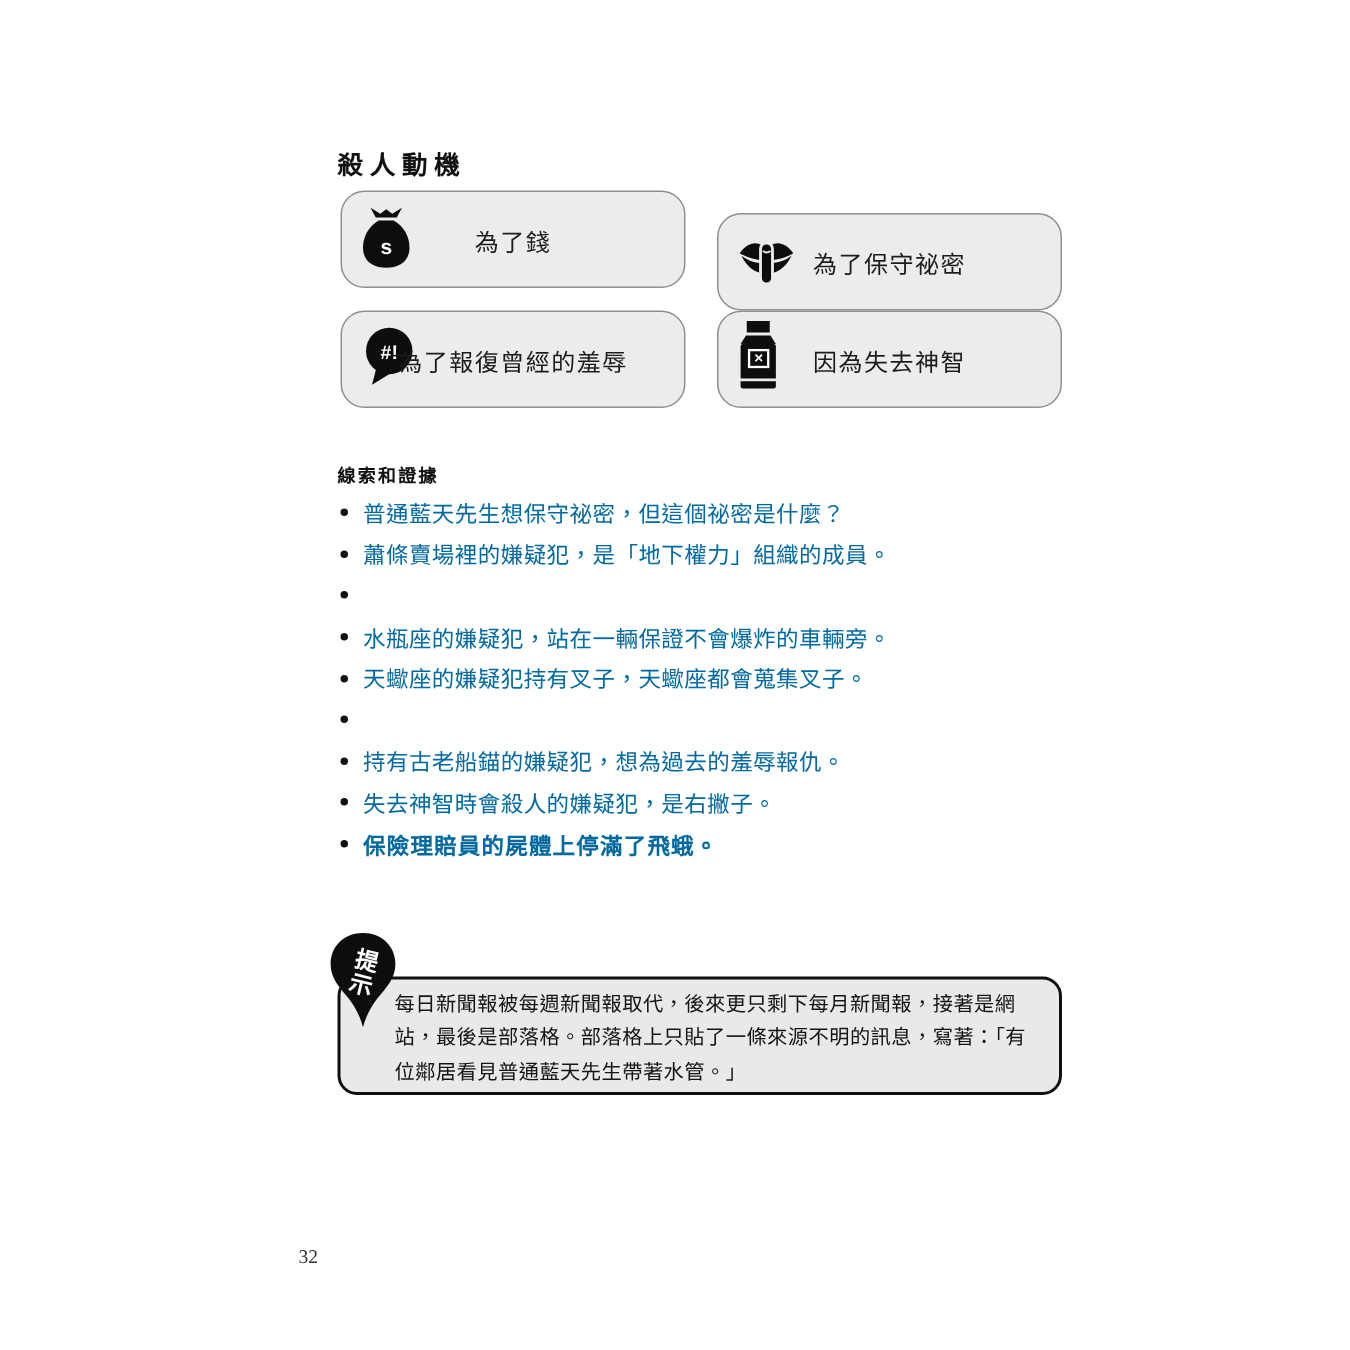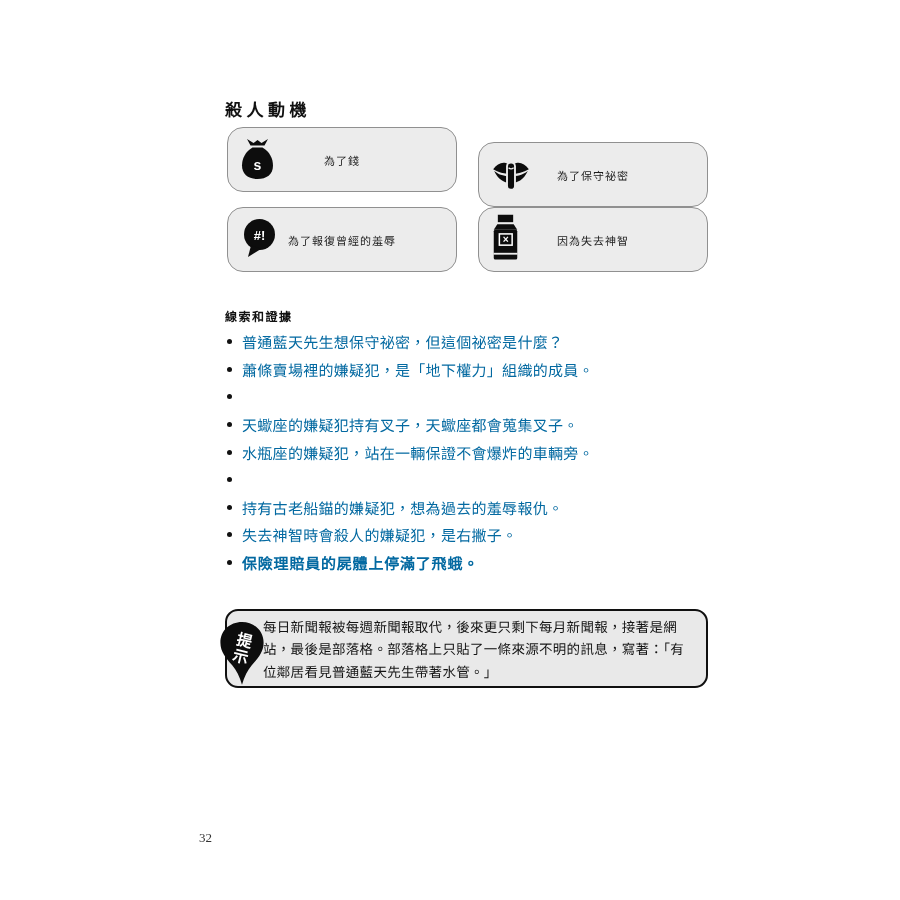--- a/index.html
+++ b/index.html
@@ -9,35 +9,35 @@
   .section-heading{position:absolute;font-family:"Liberation Sans","DejaVu Sans",sans-serif;
         font-weight:bold;color:#111;}
   #motives-heading{left:205px;top:96px;font-size:17px;letter-spacing:4.5px;}
   #clues-heading{left:205px;top:307px;font-size:12px;letter-spacing:1.5px;}
 
   .motive-box{position:absolute;width:230px;height:65px;background:#ececec;
         border:1px solid #909090;border-radius:16px;box-sizing:border-box;}
   .motive-box .motive-icon{position:absolute;left:11px;top:50%;transform:translateY(-50%);}
   .motive-box .motive-label{position:absolute;left:0;top:0;width:100%;height:100%;
         display:flex;align-items:center;justify-content:center;
-        font-size:11px;letter-spacing:1px;color:#1c1c1c;}
+        font-size:16px;letter-spacing:1px;color:#1c1c1c;}
   #motive-box-0{left:207px;top:127px;}
   #motive-box-1{left:458px;top:142px;font-family:Liberation Serif, serif;}
   #motive-box-2{left:207px;top:207px;}
   #motive-box-3{left:458px;top:207px;}
 
   .clue-list{position:absolute;left:205px;top:328px;width:495px;margin:0;padding:0;list-style:none;}
   .clue-list li{display:flex;align-items:center;height:27.6px;font-size:15px;
         letter-spacing:0.3px;color:#0369a1;}
   .clue-list li .dot{width:5px;height:5px;border-radius:50%;background:#111;
         margin:0 10px 0 2px;flex:none;}
   .clue-list li.bold{font-weight:bold;font-family:Liberation Sans, sans-serif;
         letter-spacing:0.8px;}
 
-  .hint-box{position:absolute;left:205px;top:609px;width:483px;height:79px;
+  .hint-box{position:absolute;left:205px;top:651px;width:483px;height:79px;
         background:#e9e9e9;border:2.5px solid #101010;border-radius:13px;box-sizing:border-box;}
   .hint-text{position:absolute;left:36px;top:6px;right:11px;
         font-size:13.5px;line-height:22.4px;letter-spacing:0.3px;color:#141414;}
   .hint-badge{position:absolute;left:197px;top:620px;width:50px;height:72px;}
 
   .page-number{position:absolute;left:179px;top:830px;font-size:13px;color:#333;
         font-family:"Liberation Serif","DejaVu Serif",serif;}
 
   svg text{font-family:"Liberation Sans","DejaVu Sans",sans-serif;}
 </style>
@@ -105,25 +105,25 @@
       </li>
     <li>
         <span class="dot"></span>
         <span>蕭條賣場裡的嫌疑犯，是「地下權力」組織的成員。</span>
       </li>
     <li>
         <span class="dot"></span>
       </li>
     <li>
         <span class="dot"></span>
-        <span>天蠍座的嫌疑犯持有叉子，天蠍座都會蒐集叉子。</span>
+        <span>水瓶座的嫌疑犯，站在一輛保證不會爆炸的車輛旁。</span>
       </li>
     <li>
         <span class="dot"></span>
-        <span>水瓶座的嫌疑犯，站在一輛保證不會爆炸的車輛旁。</span>
+        <span>天蠍座的嫌疑犯持有叉子，天蠍座都會蒐集叉子。</span>
       </li>
     <li>
         <span class="dot"></span>
       </li>
     <li>
         <span class="dot"></span>
         <span>持有古老船錨的嫌疑犯，想為過去的羞辱報仇。</span>
       </li>
     <li>
         <span class="dot"></span>

